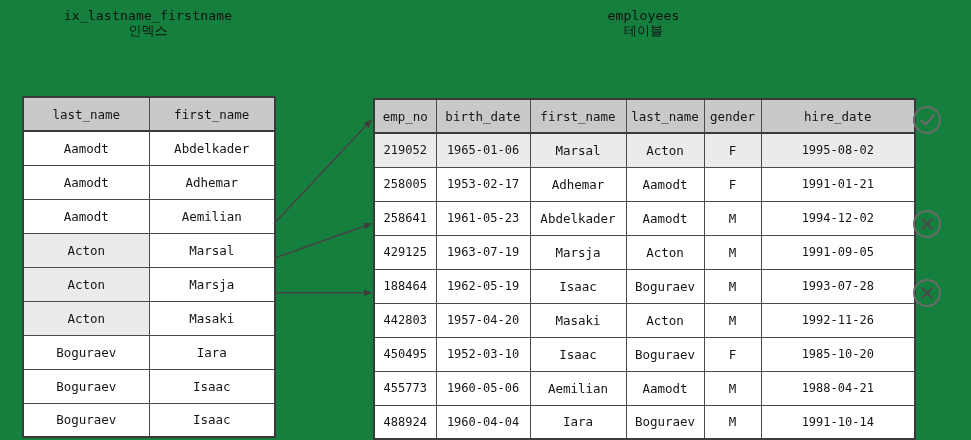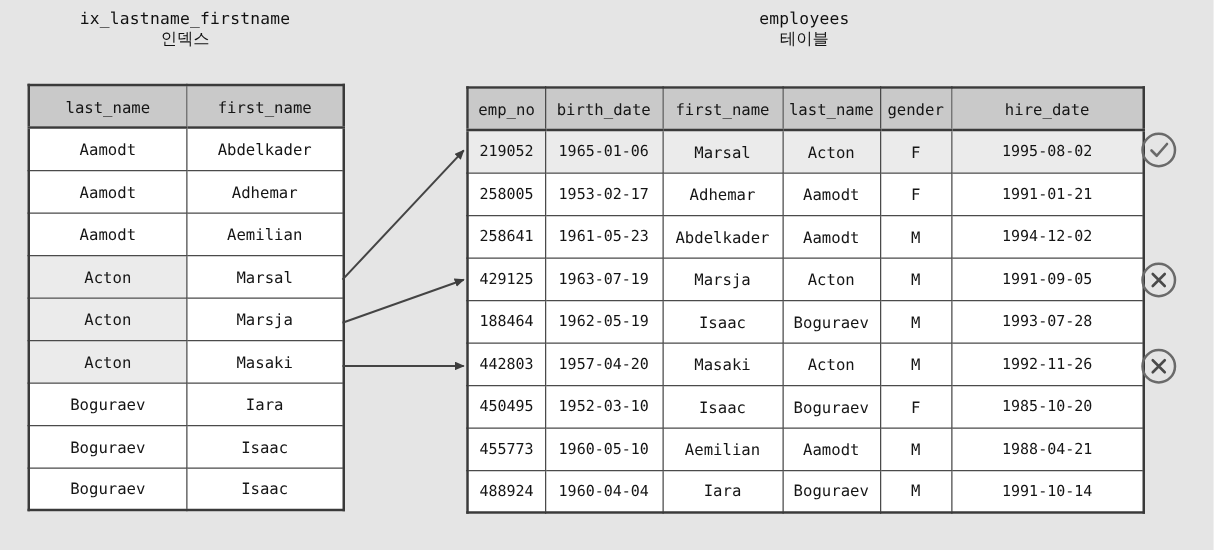--- a/index.html
+++ b/index.html
@@ -9,21 +9,21 @@
     background: #ffffff;
   }
   body {
     font-family: "DejaVu Sans Mono", "Liberation Mono", monospace;
     color: #1a1a1a;
   }
   #canvas {
     position: relative;
     width: 971px;
     height: 440px;
-    background: #e5e5e5;
+    background: #15803d;
     overflow: hidden;
   }
 
   
   .title-block {
     position: absolute;
     text-align: center;
     line-height: 1.22;
     color: #111111;
   }
@@ -39,20 +39,21 @@
     white-space: nowrap;
   }
 
   
   .grid-table {
     position: absolute;
     border-collapse: collapse;
     table-layout: fixed;
     background: #ffffff;
     border: 2px solid #3a3a3a;
+    margin-top: 29px;
   }
   .grid-table th,
   .grid-table td {
     border: 1px solid #4a4a4a;
     text-align: center;
     vertical-align: middle;
     font-weight: normal;
     font-size: 12.5px;
     color: #151515;
     padding: 0;
@@ -248,21 +249,21 @@
         <tr>
           <td class="num">450495</td>
           <td class="num">1952-03-10</td>
           <td>Isaac</td>
           <td>Boguraev</td>
           <td>F</td>
           <td class="num">1985-10-20</td>
         </tr>
         <tr>
           <td class="num">455773</td>
-          <td class="num">1960-05-10</td>
+          <td class="num">1960-05-06</td>
           <td>Aemilian</td>
           <td>Aamodt</td>
           <td>M</td>
           <td class="num">1988-04-21</td>
         </tr>
         <tr>
           <td class="num">488924</td>
           <td class="num">1960-04-04</td>
           <td>Iara</td>
           <td>Boguraev</td>

